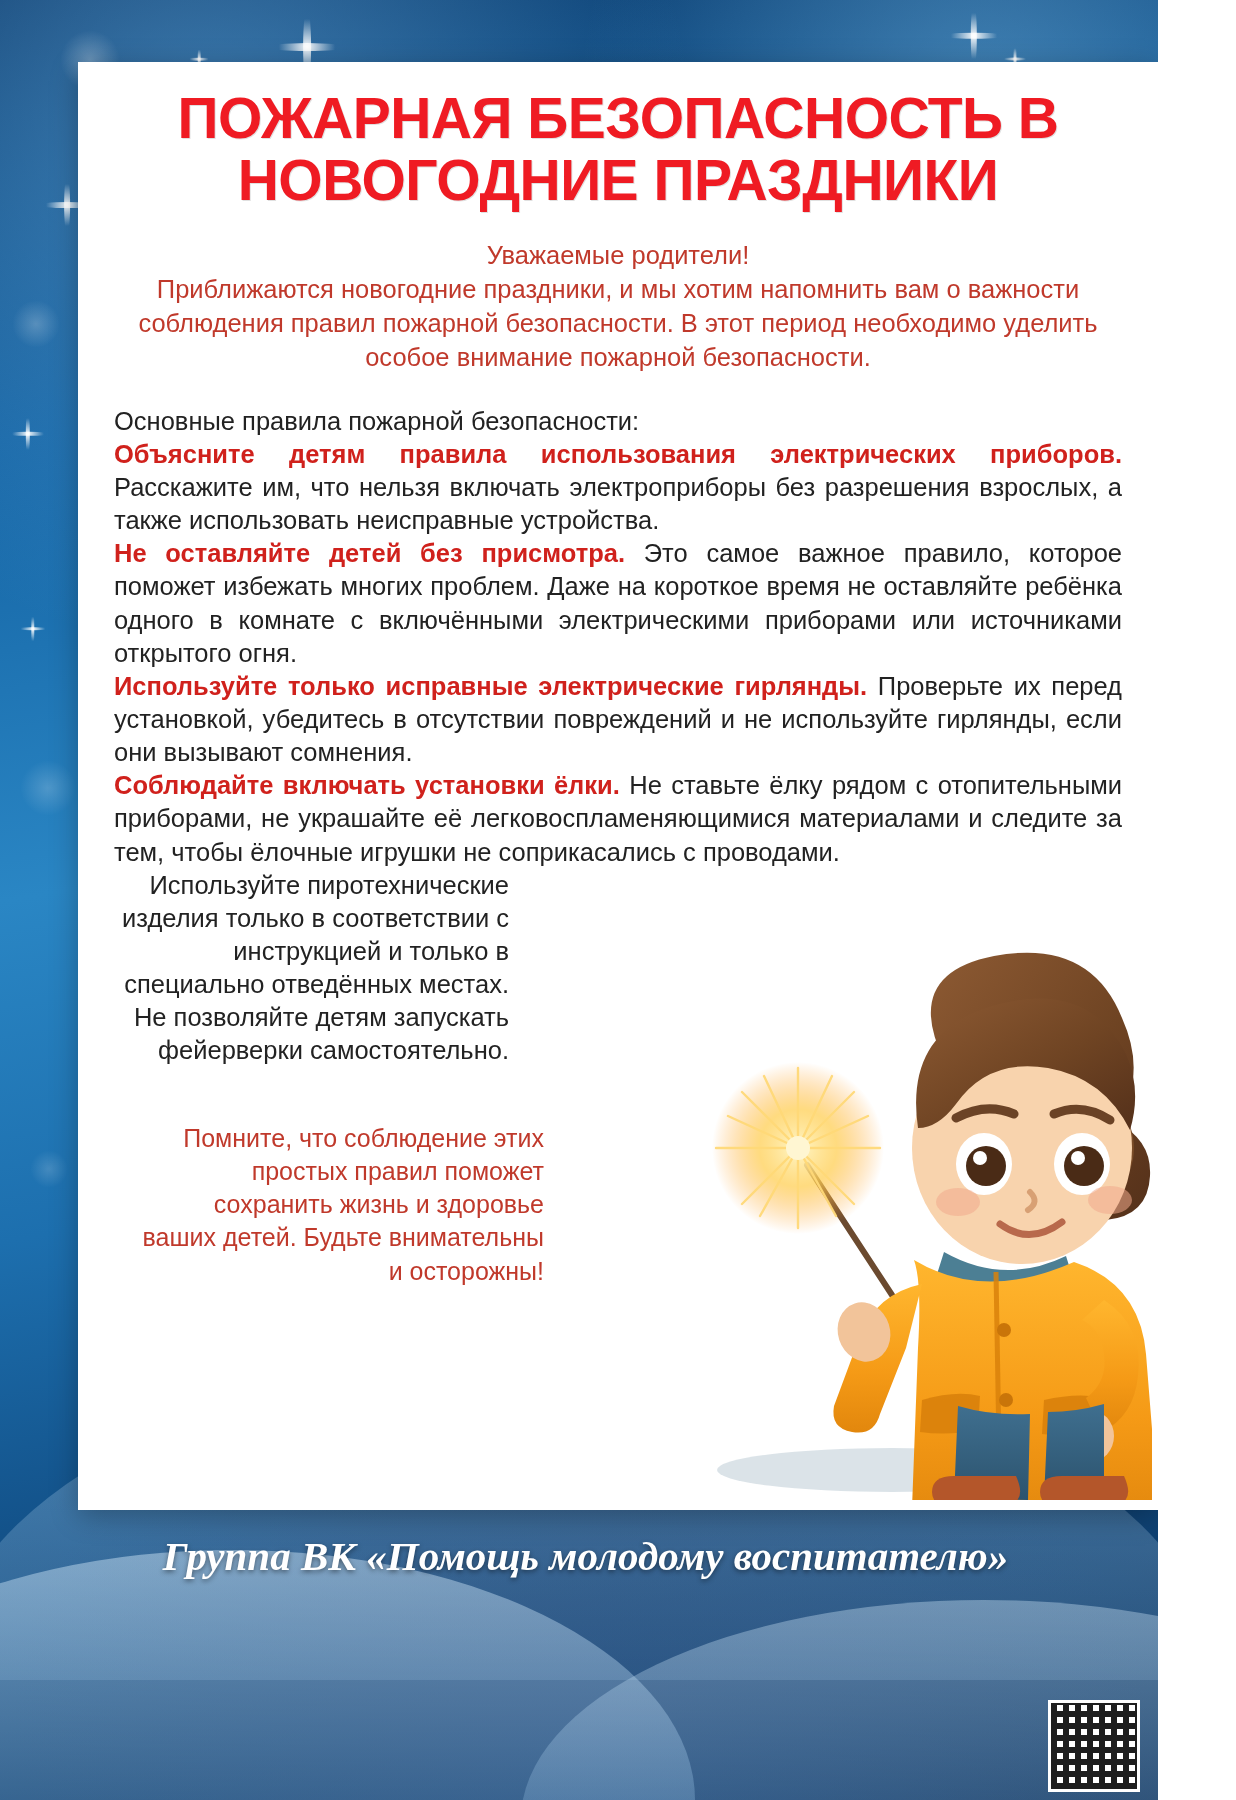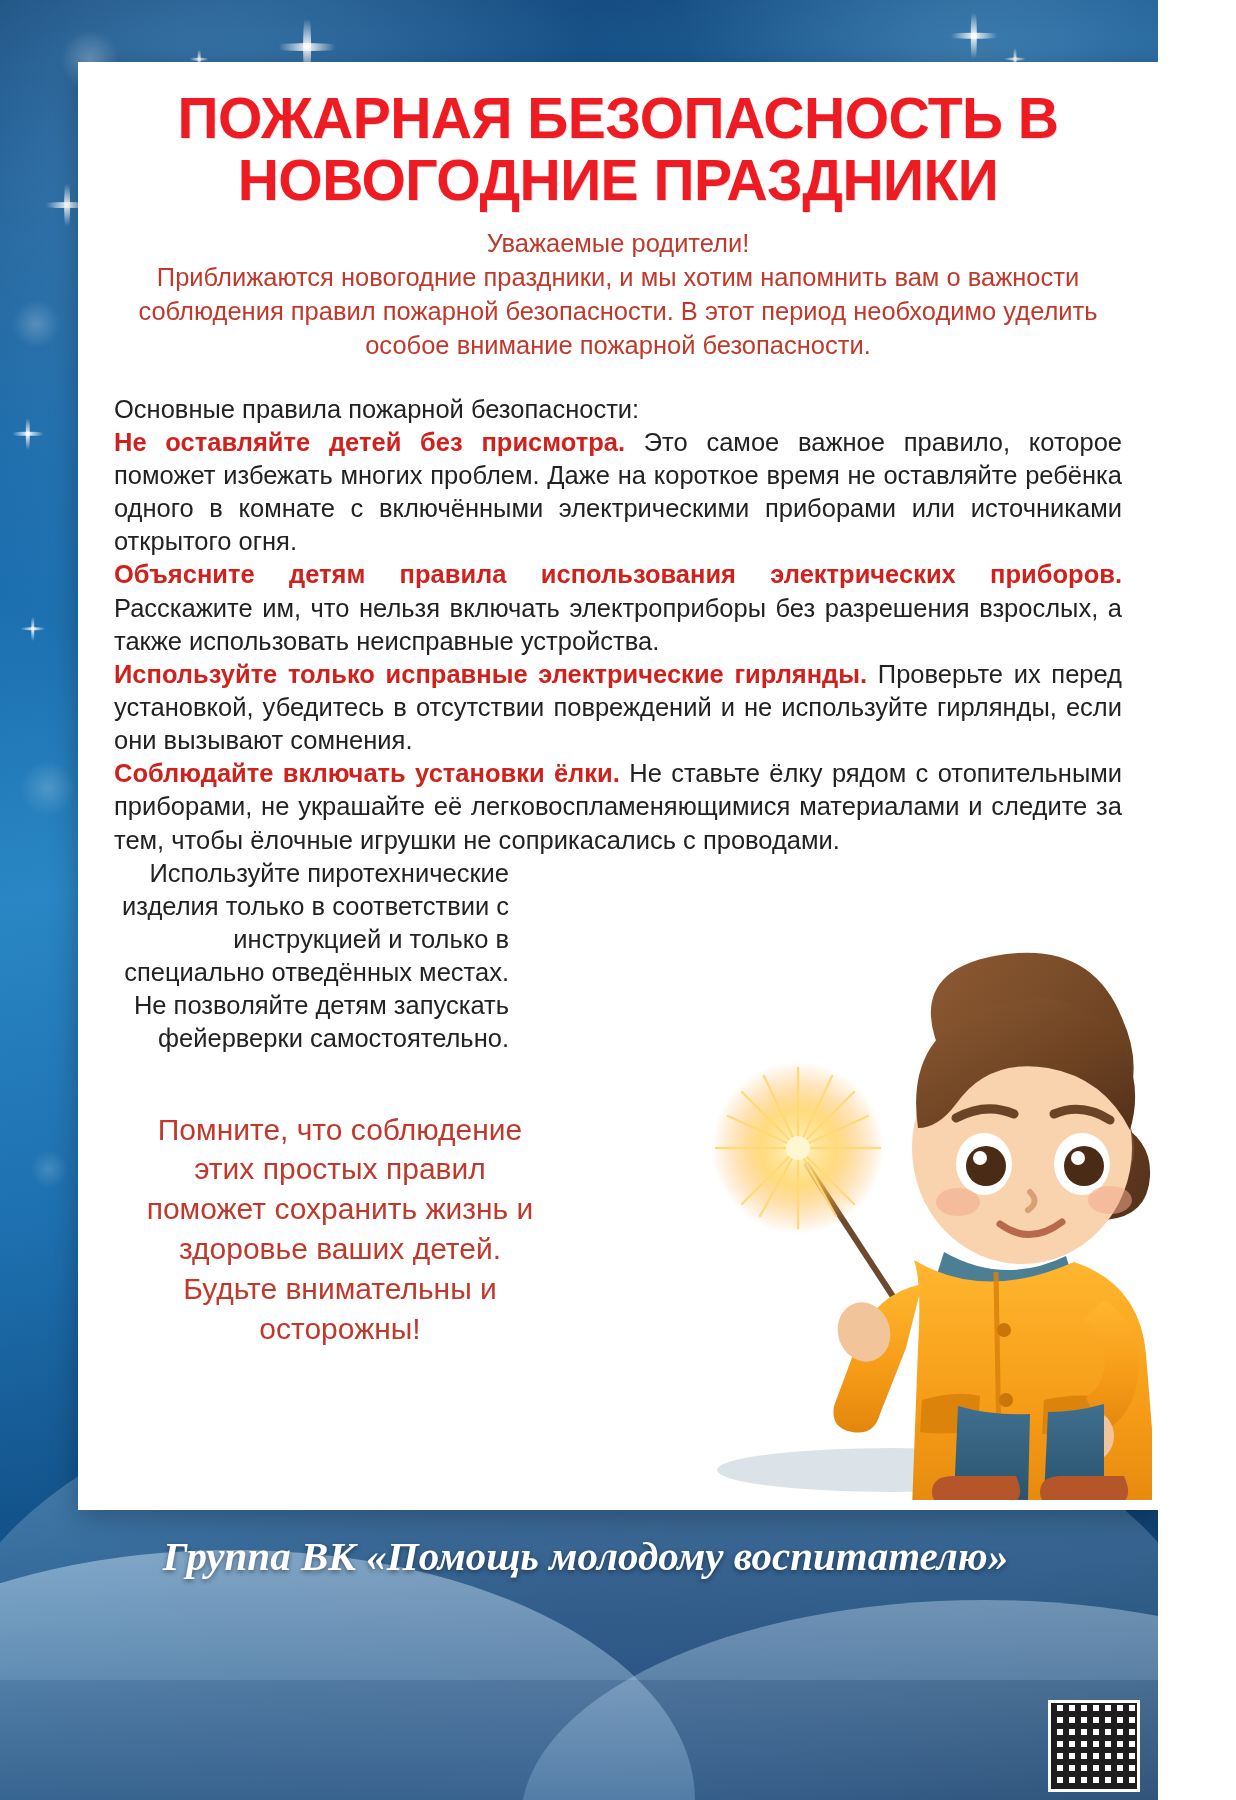--- a/index.html
+++ b/index.html
@@ -85,21 +85,21 @@
     line-height: 1.08;
     letter-spacing: -0.5px;
     text-shadow: 1px 1px 0 rgba(0,0,0,0.12);
   }
 
   .intro {
     text-align: center;
     color: #c0392b;
     font-size: 25.5px;
     line-height: 1.33;
-    margin: 16px 18px 0 18px;
+    margin: 28px 18px 0 18px;
   }
   .intro .line1 { display: block; }
 
   .body-text {
     margin-top: 30px;
     font-size: 25.5px;
     line-height: 1.30;
     color: #222;
     text-align: justify;
   }
@@ -116,23 +116,23 @@
 
   
   .narrow {
     width: 395px;
     text-align: right;
   }
 
   .closing {
     margin-top: 54px;
     width: 430px;
-    text-align: center;
+    text-align: right;
     color: #c0392b;
-    font-size: 30px;
+    font-size: 25px;
     line-height: 1.33;
     padding-left: 22px;
     box-sizing: border-box;
   }
 
   
   .girl {
     position: absolute;
     right: 6px;
     bottom: 10px;
@@ -221,23 +221,23 @@
 
       <div class="intro">
         <span class="line1">Уважаемые родители!</span>
         <span>Приближаются новогодние праздники, и мы хотим напомнить вам о важности соблюдения правил пожарной безопасности. В этот период необходимо уделить особое внимание пожарной безопасности.</span>
       </div>
 
       <div class="body-text">
 
         <p class="lead">Основные правила пожарной безопасности:</p>
 
+        <p><span class="hl">Объясните детям правила использования электрических приборов.</span><span> Расскажите им, что нельзя включать электроприборы без разрешения взрослых, а также использовать неисправные устройства.</span></p>
+
         <p><span class="hl">Не оставляйте детей без присмотра.</span><span> Это самое важное правило, которое поможет избежать многих проблем. Даже на короткое время не оставляйте ребёнка одного в комнате с включёнными электрическими приборами или источниками открытого огня.</span></p>
-
-        <p><span class="hl">Объясните детям правила использования электрических приборов.</span><span> Расскажите им, что нельзя включать электроприборы без разрешения взрослых, а также использовать неисправные устройства.</span></p>
 
         <p><span class="hl">Используйте только исправные электрические гирлянды.</span><span> Проверьте их перед установкой, убедитесь в отсутствии повреждений и не используйте гирлянды, если они вызывают сомнения.</span></p>
 
         <p><span class="hl">Соблюдайте включать установки ёлки.</span><span> Не ставьте ёлку рядом с отопительными приборами, не украшайте её легковоспламеняющимися материалами и следите за тем, чтобы ёлочные игрушки не соприкасались с проводами.</span></p>
 
         <p class="narrow">Используйте пиротехнические изделия только в соответствии с инструкцией и только в специально отведённых местах. Не позволяйте детям запускать фейерверки самостоятельно.</p>
 
       </div>
 
       <div class="closing">Помните, что соблюдение этих простых правил поможет сохранить жизнь и здоровье ваших детей. Будьте внимательны и осторожны!</div>

